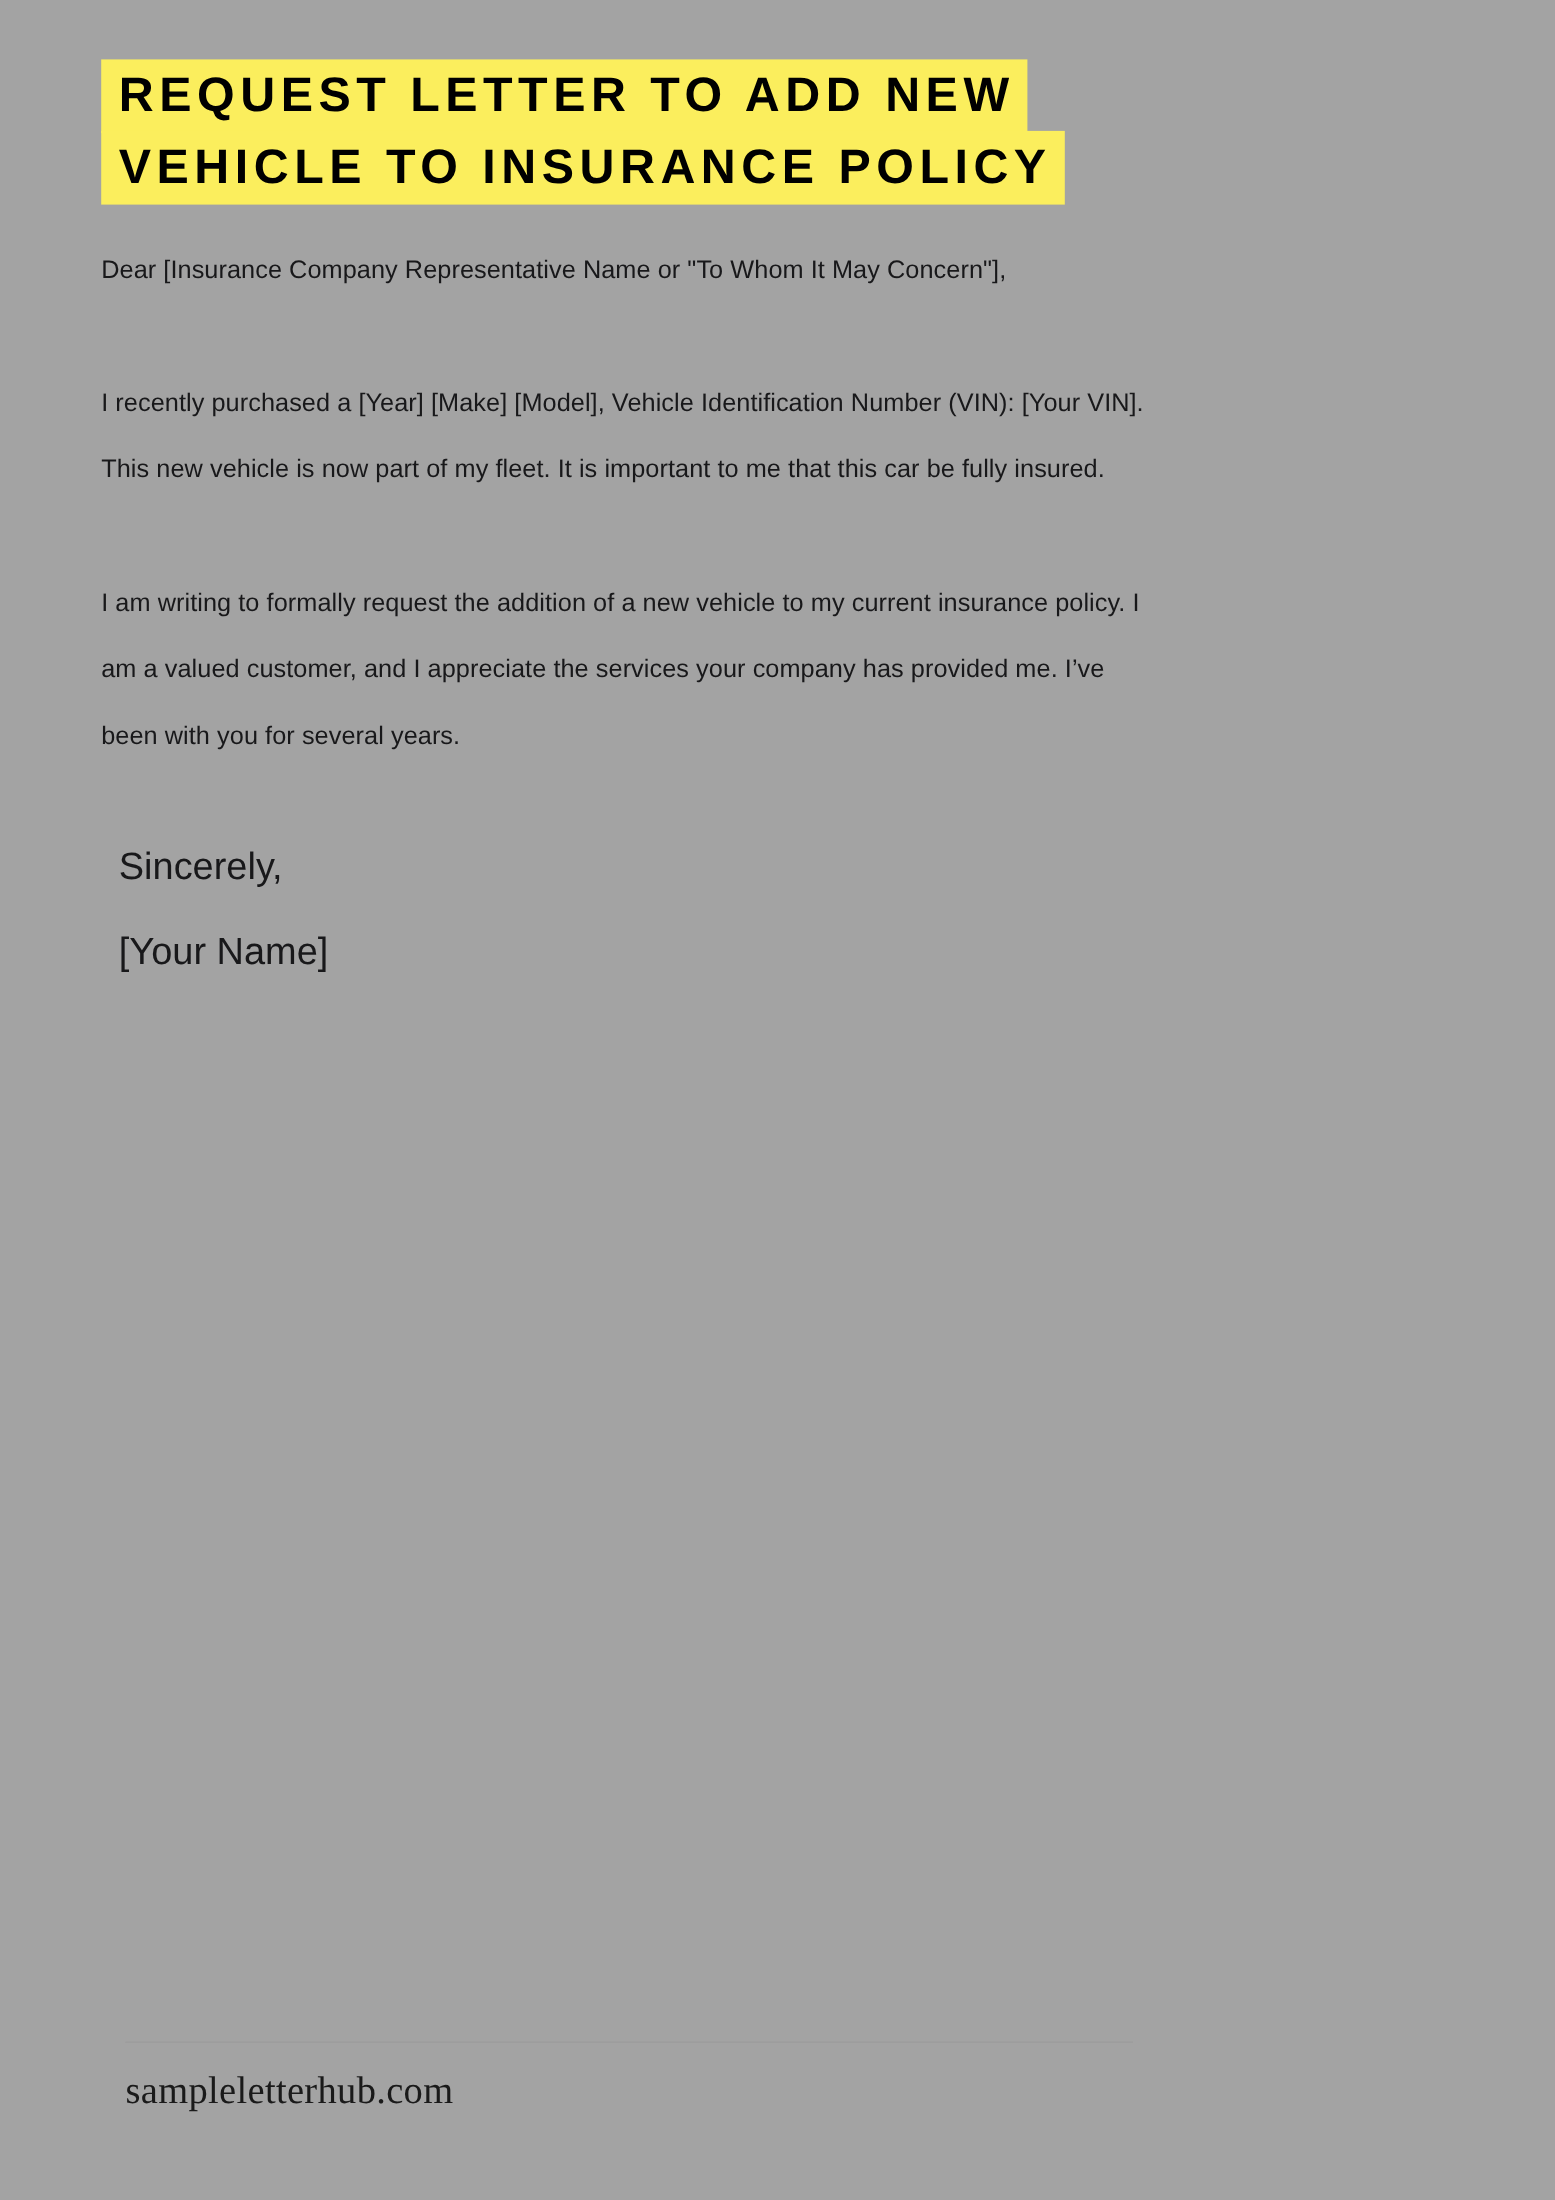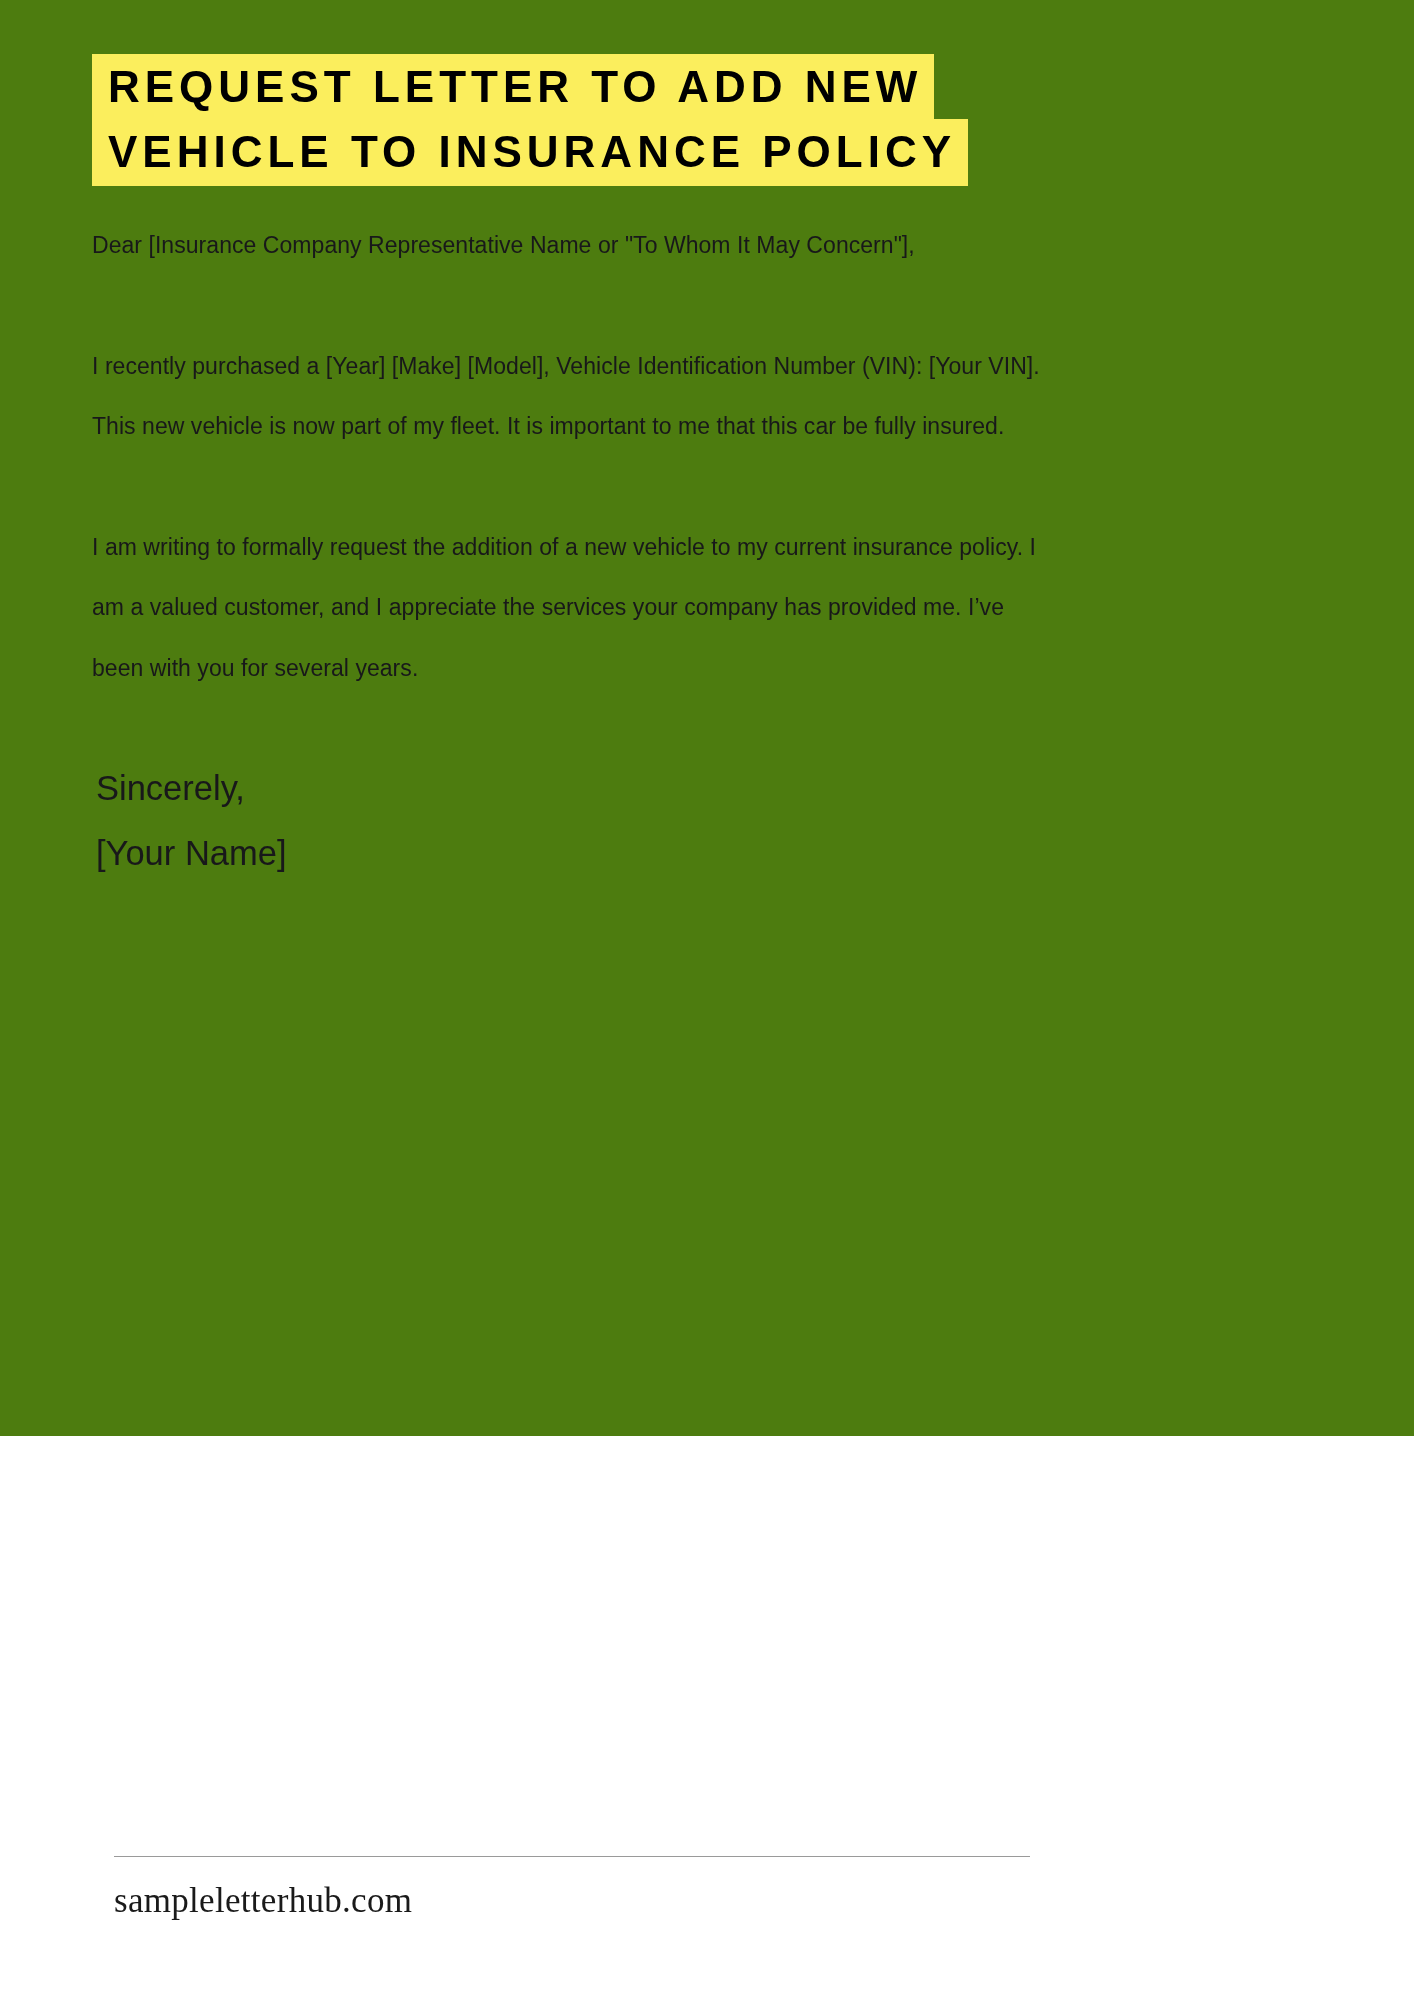--- a/index.html
+++ b/index.html
@@ -13,22 +13,22 @@
     position: relative;
     overflow: hidden;
     font-family: "Liberation Sans", sans-serif;
     -webkit-font-smoothing: antialiased;
   }
 
   .page {
     position: absolute;
     left: 0; top: 0;
     width: 1414px;
-    height: 1436px;
-    background: #4d7c0f;
+    height: 2000px;
+    background: #a3a3a3;
   }
 
   
   .title-block {
     position: absolute;
     left: 92px;
     top: 56px;
     width: 980px;
   }
   .title-line {
@@ -68,21 +68,21 @@
     margin: 0 0 60px 0;
     text-align: left;
   }
   .para:last-child { margin-bottom: 0; }
   .sig-line {
     font-family: "Liberation Sans Narrow", "Liberation Sans", sans-serif;
     font-weight: 400;
     font-size: 34.5px;
     line-height: 60.5px;
     color: #18181a;
-    margin: 4px;
+    margin: 16px;
   }
 
   
   .footer-divider {
     position: absolute;
     left: 114px;
     top: 1856px;
     width: 916px;
     height: 1px;
     background: #9a9a9a;

